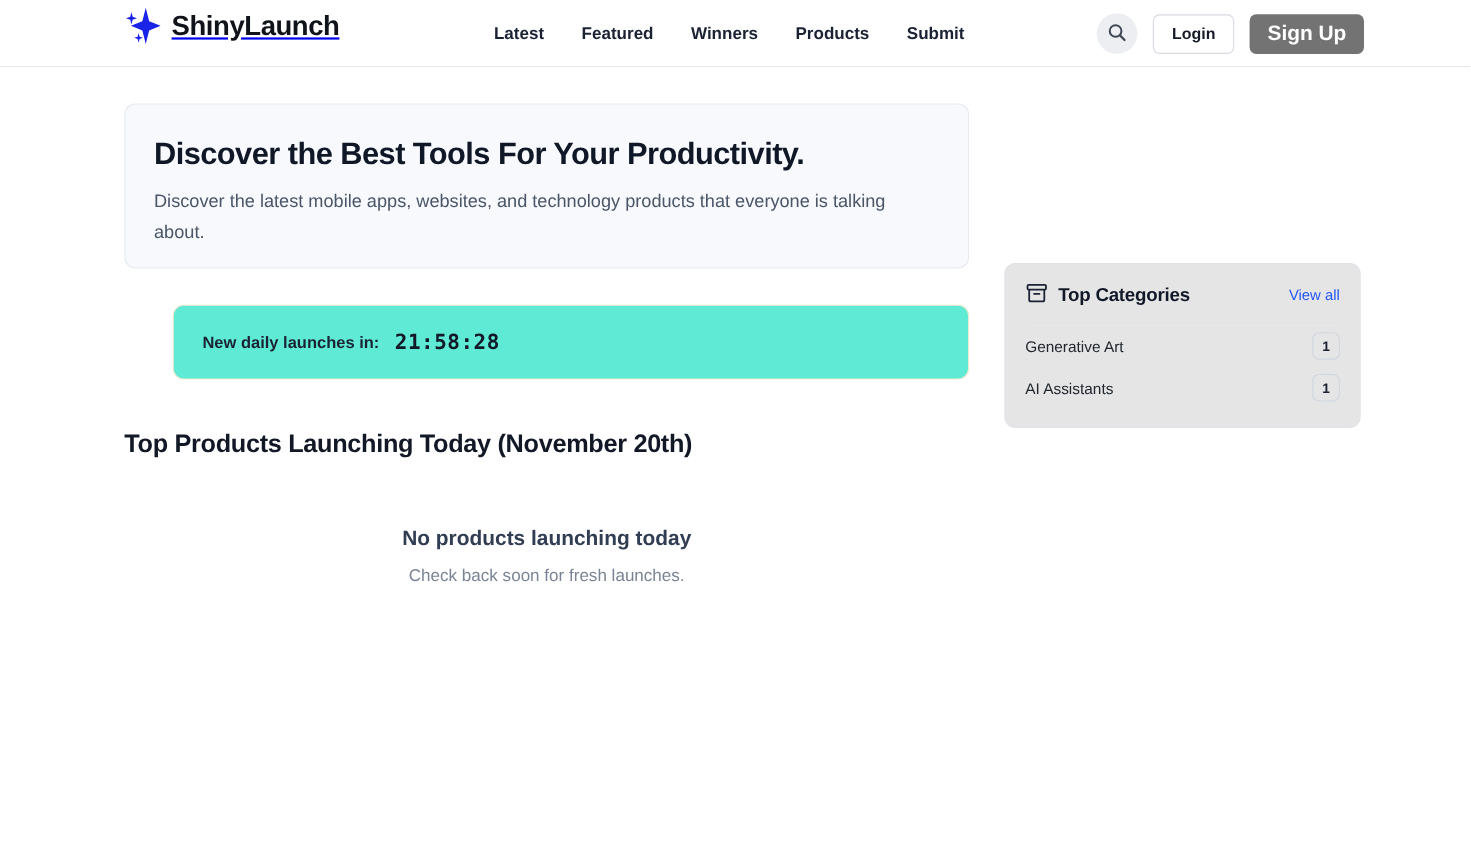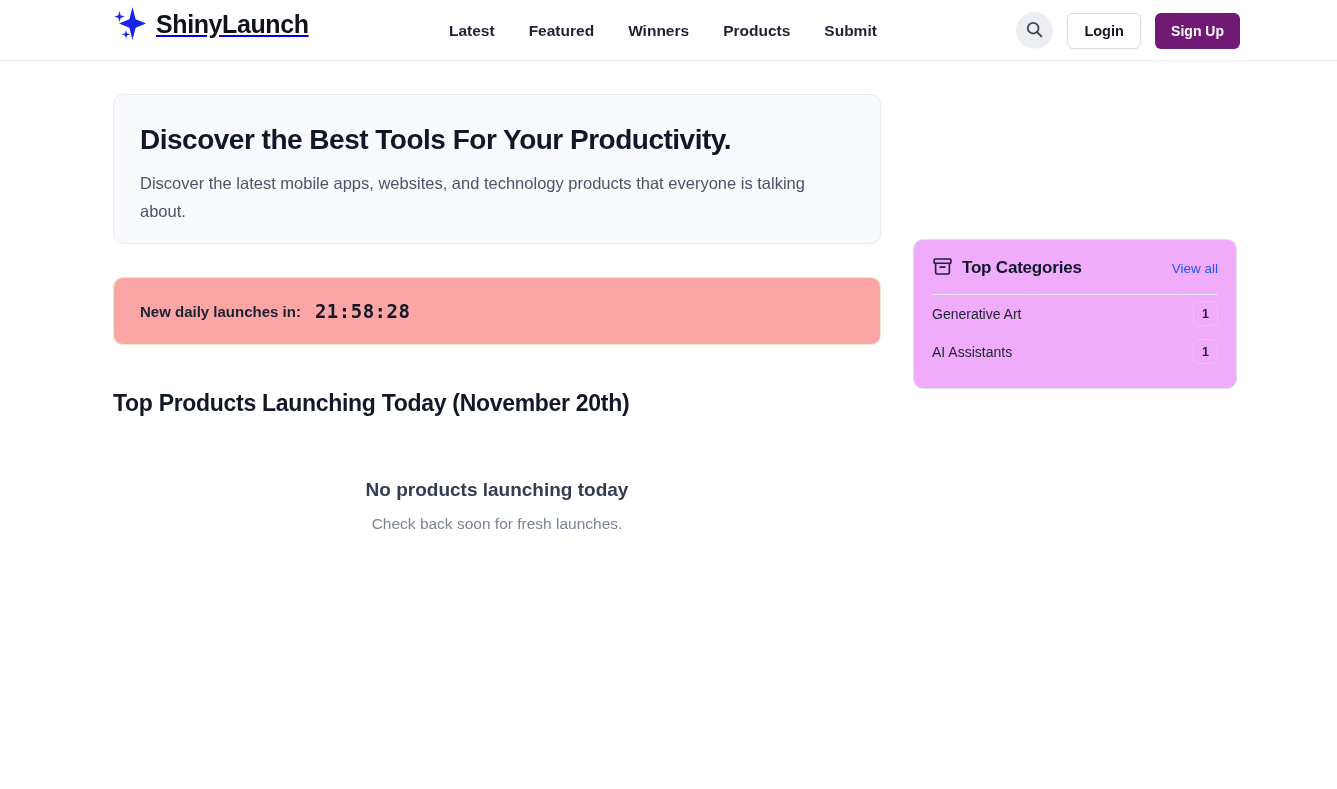--- a/index.html
+++ b/index.html
@@ -90,24 +90,24 @@
     font-size: 14.5px;
     font-weight: 700;
     color: #151a26;
     cursor: pointer;
     font-family: "Liberation Sans", sans-serif;
   }
   .btn-signup {
     height: 36px;
     min-width: 84px;
     padding: 0 16px;
-    background: #701a75;
+    background: #737373;
     border: none;
     border-radius: 6px;
-    font-size: 14px;
+    font-size: 19px;
     font-weight: 700;
     color: #ffffff;
     cursor: pointer;
     font-family: "Liberation Sans", sans-serif;
   }
 
   
   .page {
     padding: 33px 100px 0 113px;
     display: flex;
@@ -136,28 +136,29 @@
   .hero-sub {
     font-size: 16.5px;
     color: #4a5568;
     line-height: 28px;
     max-width: 690px;
   }
 
   
   .countdown {
     margin-top: 33px;
-    background: #fca5a5;
+    background: #5eead4;
     border: 1px solid #ece9cf;
     border-radius: 10px;
     height: 68px;
     display: flex;
     align-items: center;
     padding: 0 26px;
     gap: 14px;
+    margin-left: 44px;
   }
   .countdown-label {
     font-size: 15px;
     font-weight: 700;
     color: #1b2233;
   }
   .countdown-time {
     font-family: "DejaVu Sans Mono", monospace;
     font-size: 19px;
     font-weight: 700;
@@ -189,21 +190,21 @@
   .empty-sub {
     font-size: 15.5px;
     color: #7b8494;
   }
 
   
   .card {
     border: 1px solid #dfe3e8;
     border-radius: 10px;
     padding: 16px 18px 18px 18px;
-    background: #f0abfc;
+    background: #e5e5e5;
     height: 150px;
   }
   .card-head {
     display: flex;
     align-items: center;
     gap: 9px;
     padding-bottom: 13px;
     border-bottom: 1px solid #e5e8ec;
   }
   .card-title {

